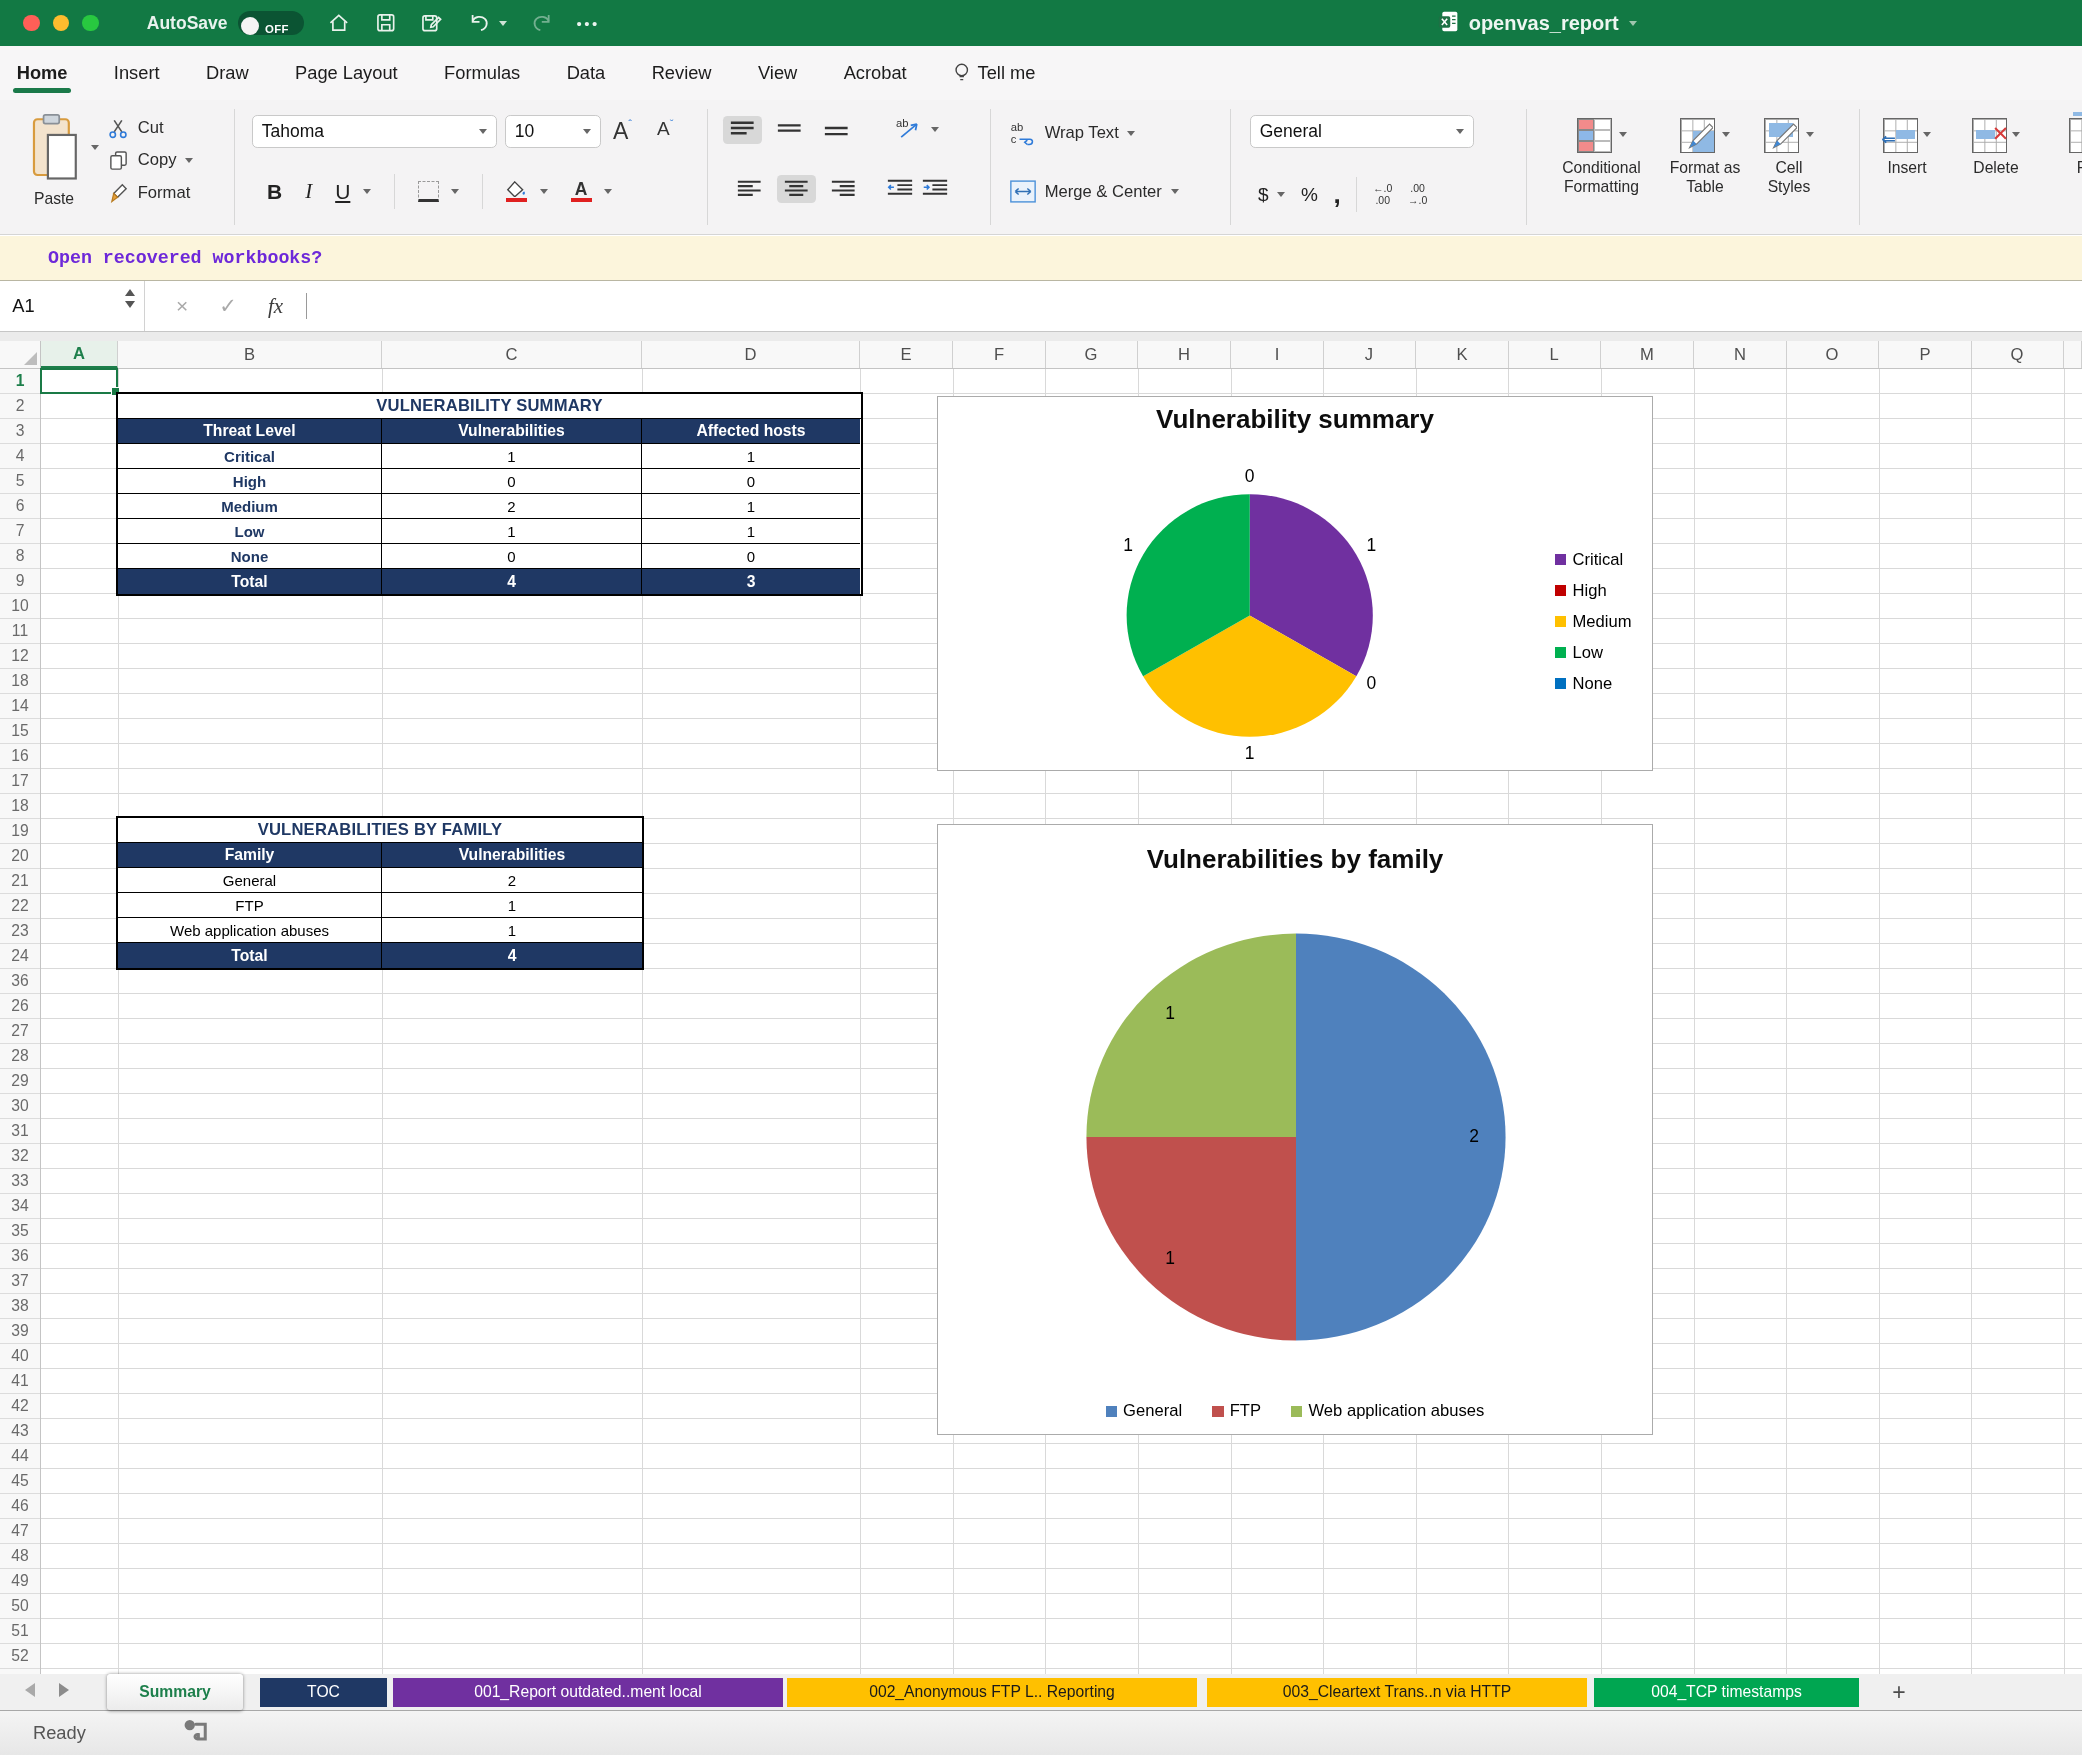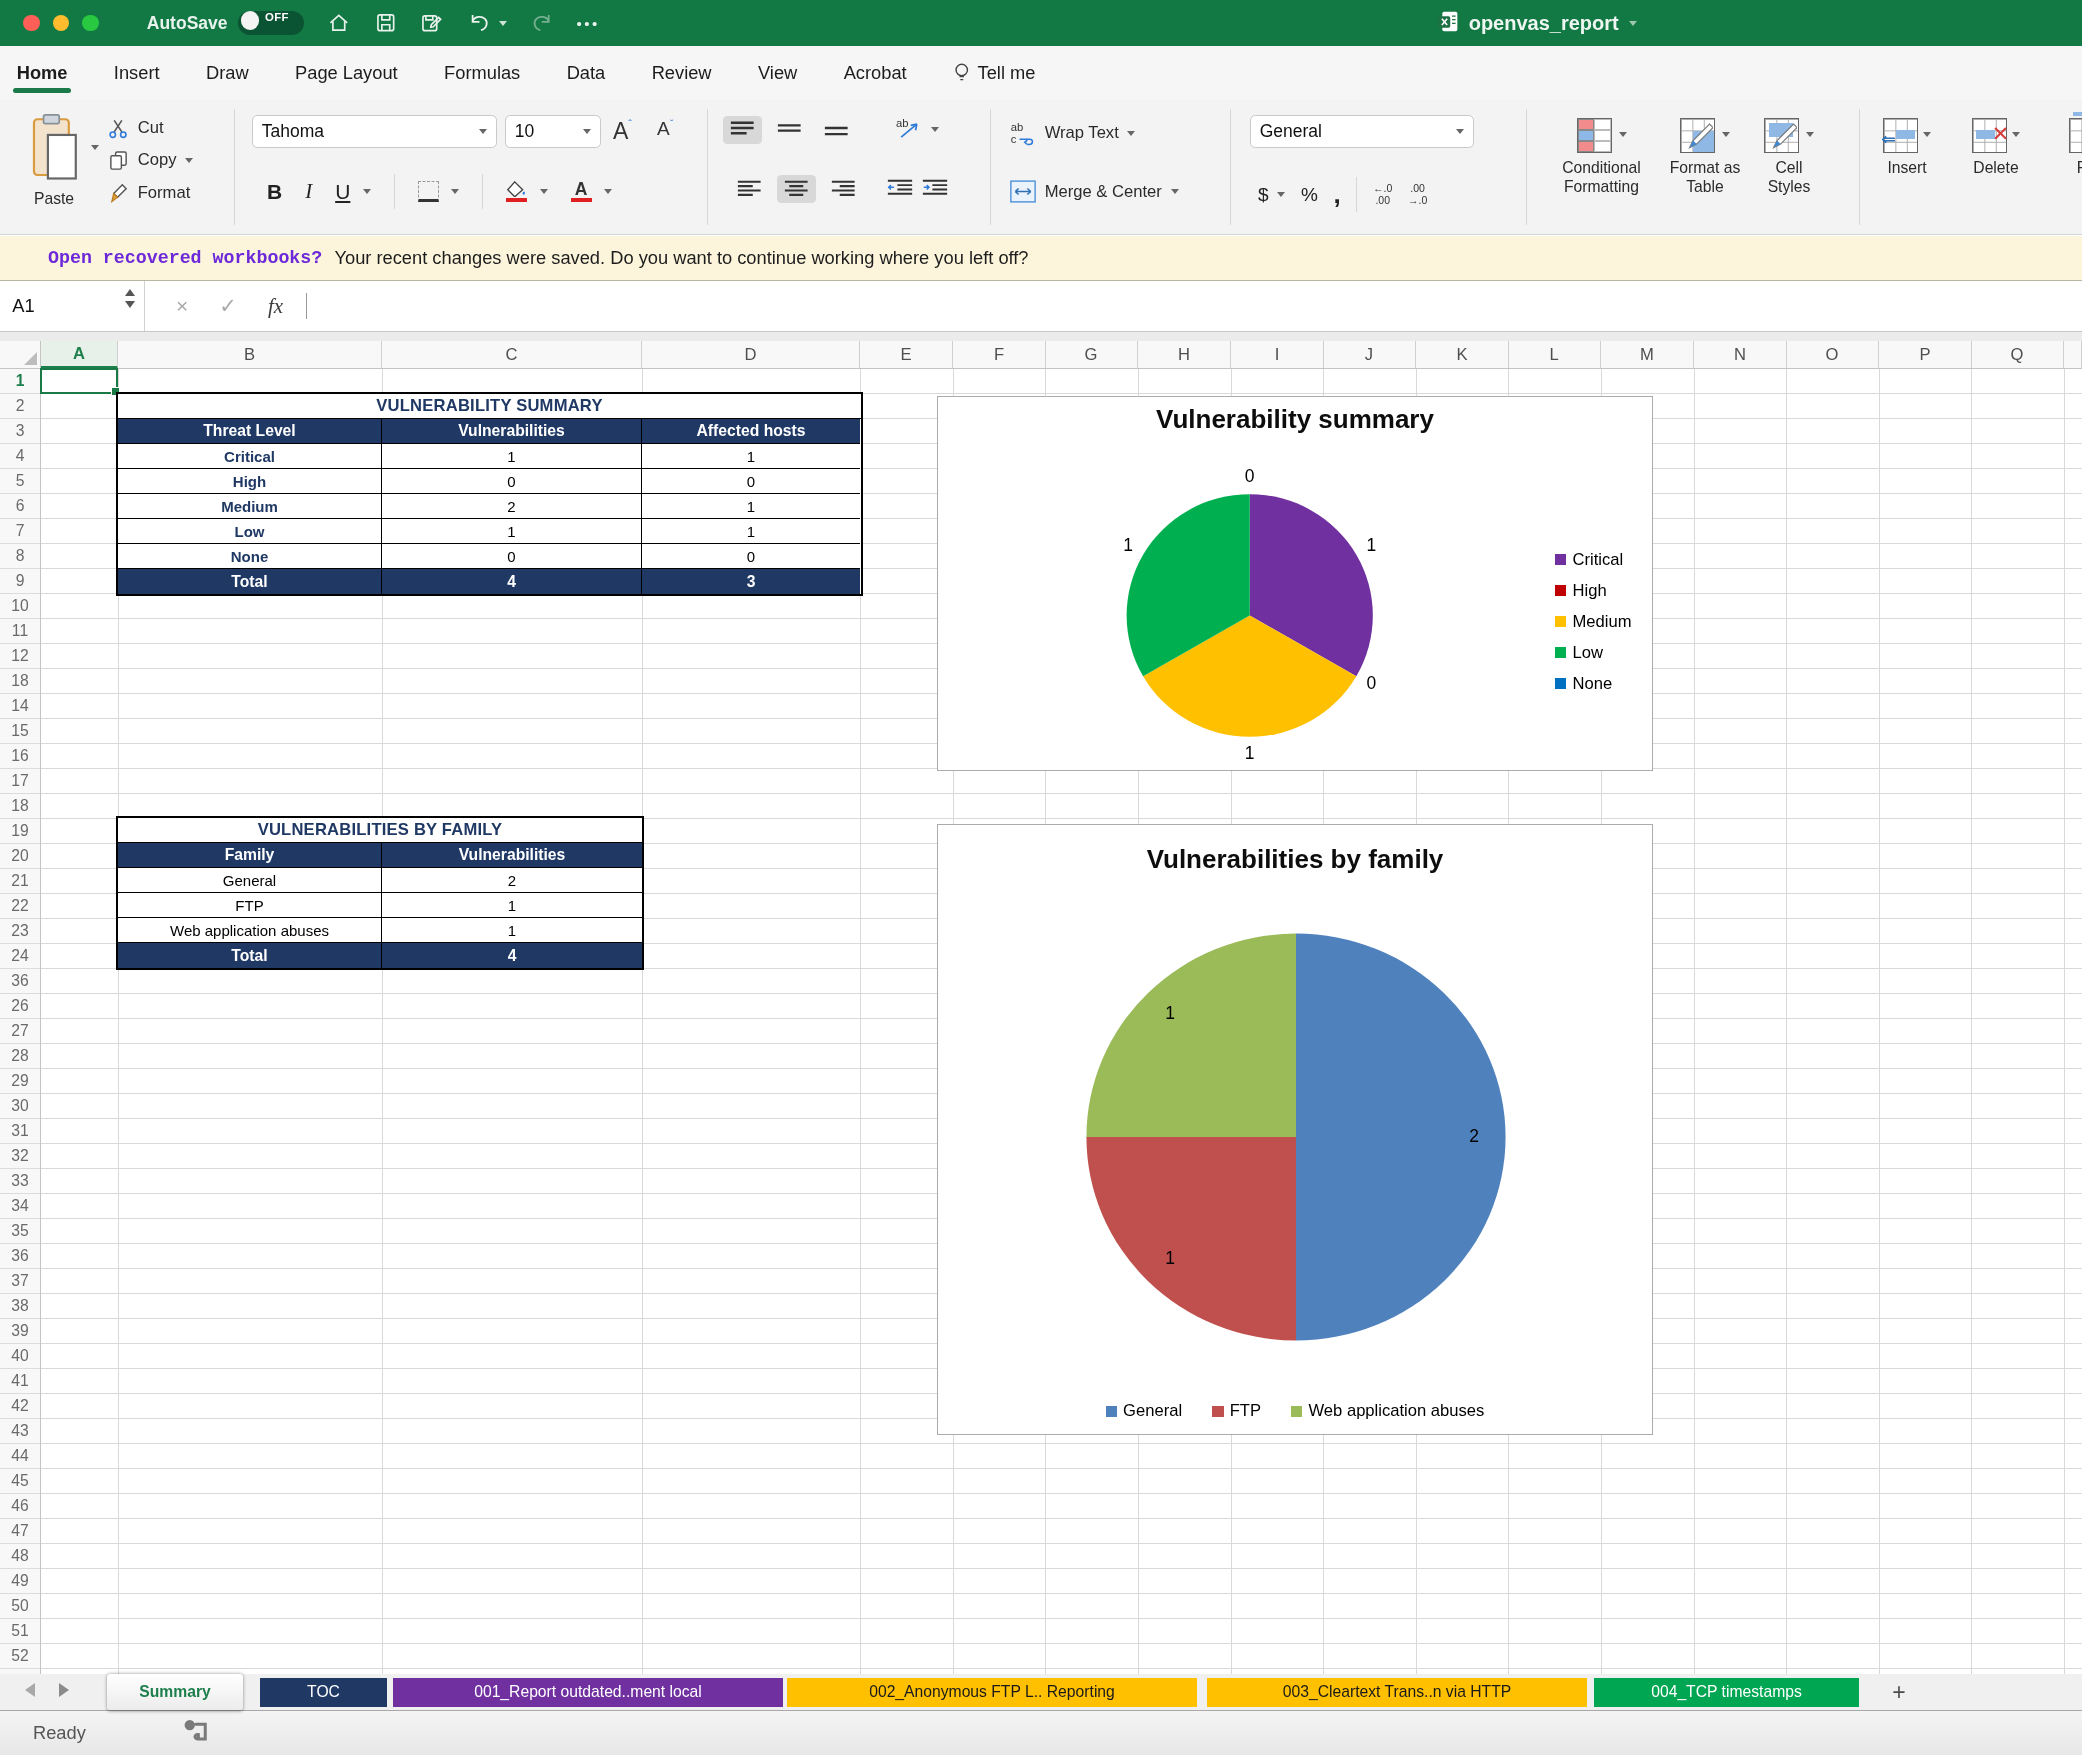--- a/index.html
+++ b/index.html
@@ -9,21 +9,21 @@
     background:#fff;-webkit-font-smoothing:antialiased;
   }
   .abs{position:absolute;}
   
   .titlebar{left:0;top:0;width:2082px;height:46px;background:#127944;display:flex;align-items:center;}
   .tlight{width:16.6px;height:16.6px;border-radius:50%;margin-right:13px;}
   .tl-red{background:#ff5f57;margin-left:23px;}
   .tl-yel{background:#febc2e;}
   .tl-grn{background:#28c840;}
   .autosave-label{color:#e9f3ee;font-size:17.5px;font-weight:600;margin-left:35px;}
-  .as-pill{width:66px;height:23.6px;border-radius:12.2px;background:#0b5433;margin-left:10.5px;display:flex;align-items:flex-start;position:relative;}
+  .as-pill{width:66px;height:23.6px;border-radius:12.2px;background:#0b5433;margin-left:10.5px;display:flex;align-items:flex-end;position:relative;}
   .as-knob{width:18.3px;height:18.3px;border-radius:50%;background:#f4f4f4;margin-left:2.6px;}
   .as-off{color:#fff;font-size:11.4px;font-weight:700;margin-left:6.1px;letter-spacing:0.4px;}
   .tb-ico{margin-left:23px;display:flex;align-items:center;}
   .tb-ico svg{display:block;}
   .tb-dots{color:#e9f3ee;font-size:15px;letter-spacing:2.6px;margin-left:23px;}
   .doc-title-wrap{position:absolute;left:1437px;top:0;height:46px;display:flex;align-items:center;}
   .doc-title{color:#eef6f1;font-size:20px;font-weight:600;margin-left:8.7px;}
   .chev{width:0;height:0;border-left:4.4px solid transparent;border-right:4.4px solid transparent;border-top:5.2px solid #666;display:inline-block;}
   .chev-lt{border-top-color:#9fc6ae;margin-left:10.5px;}
   
@@ -441,21 +441,20 @@
   <div class="rb bigbtn" style="left:2053px;top:17.5px;width:66px;">
     <div class="gridico">
       <span style="position:absolute;left:3.5px;top:-7px;width:19px;height:4.4px;background:#8fb9e4;"></span>
     </div>
     <div class="blab">Fo</div>
   </div>
 </div>
 
 <div class="abs notif">
   <b>Open recovered workbooks?</b>
-  <span>Your recent changes were saved. Do you want to continue working where you left off?</span>
 </div>
 
 <div class="abs fbar">
   <div class="namebox">
     <span class="nb-val">A1</span>
     <span class="stepper">
         <span class="tri-up"></span>
         <span class="tri-dn"></span>
       </span>
   </div>

